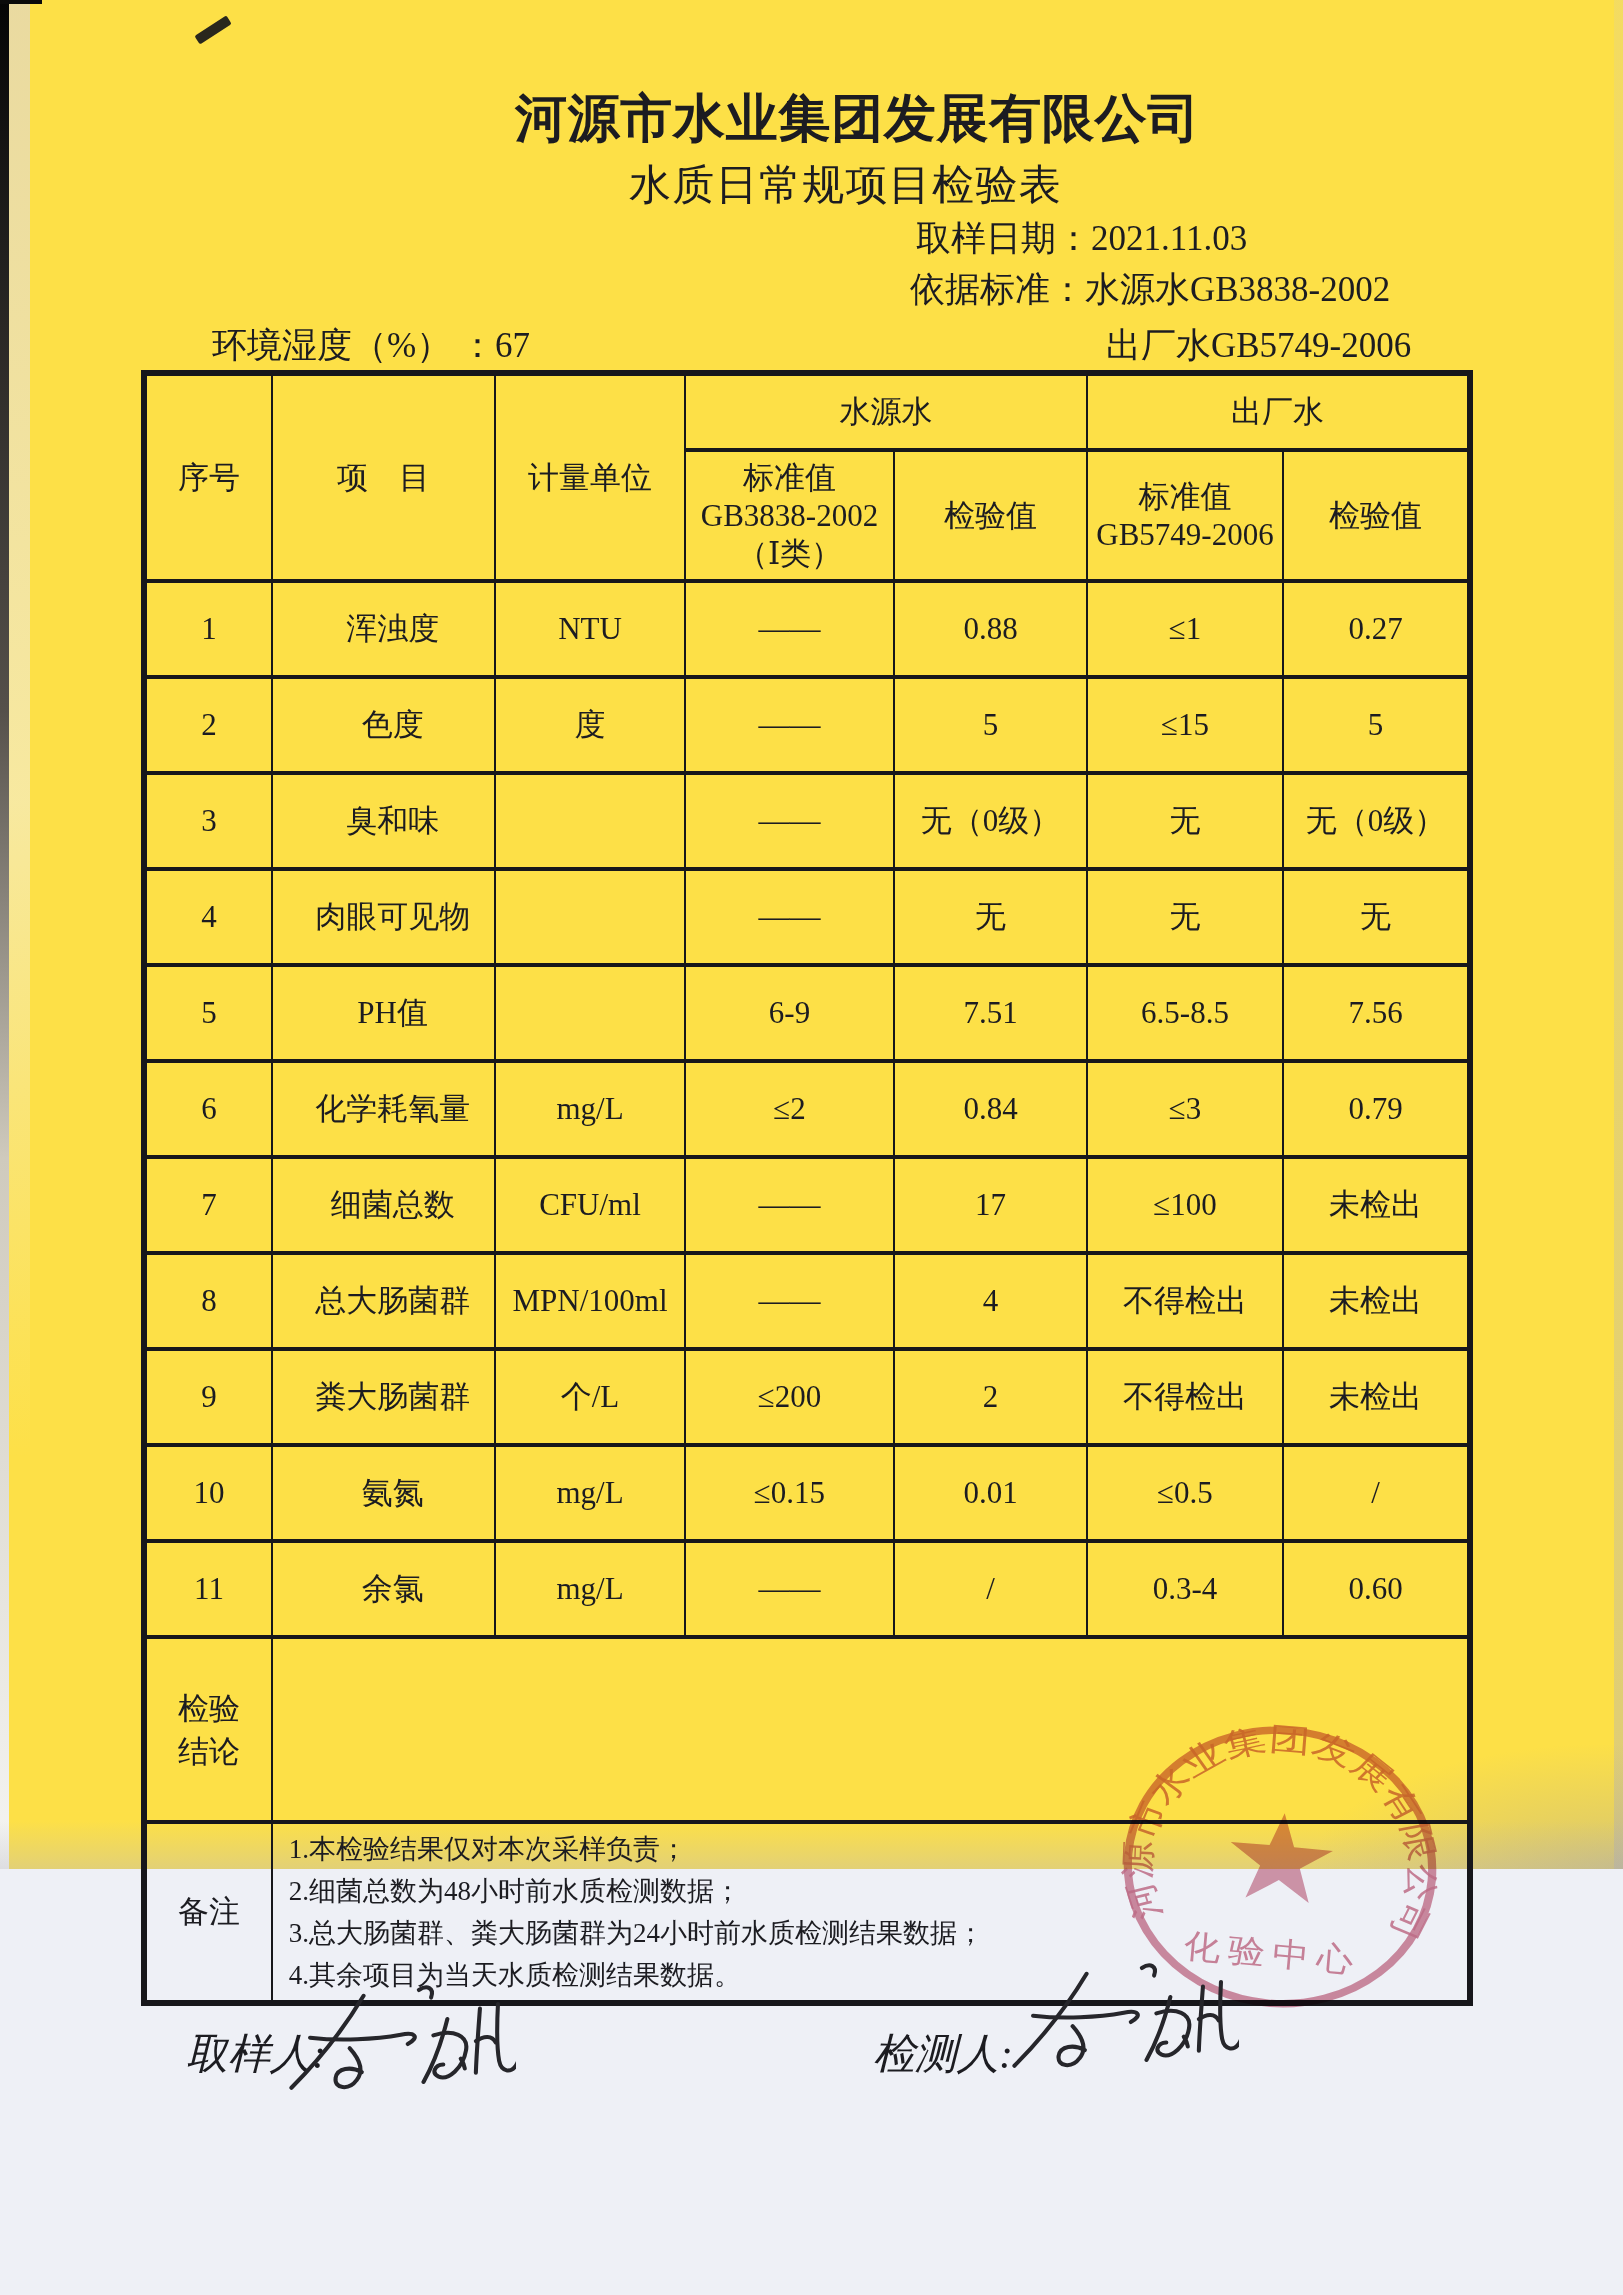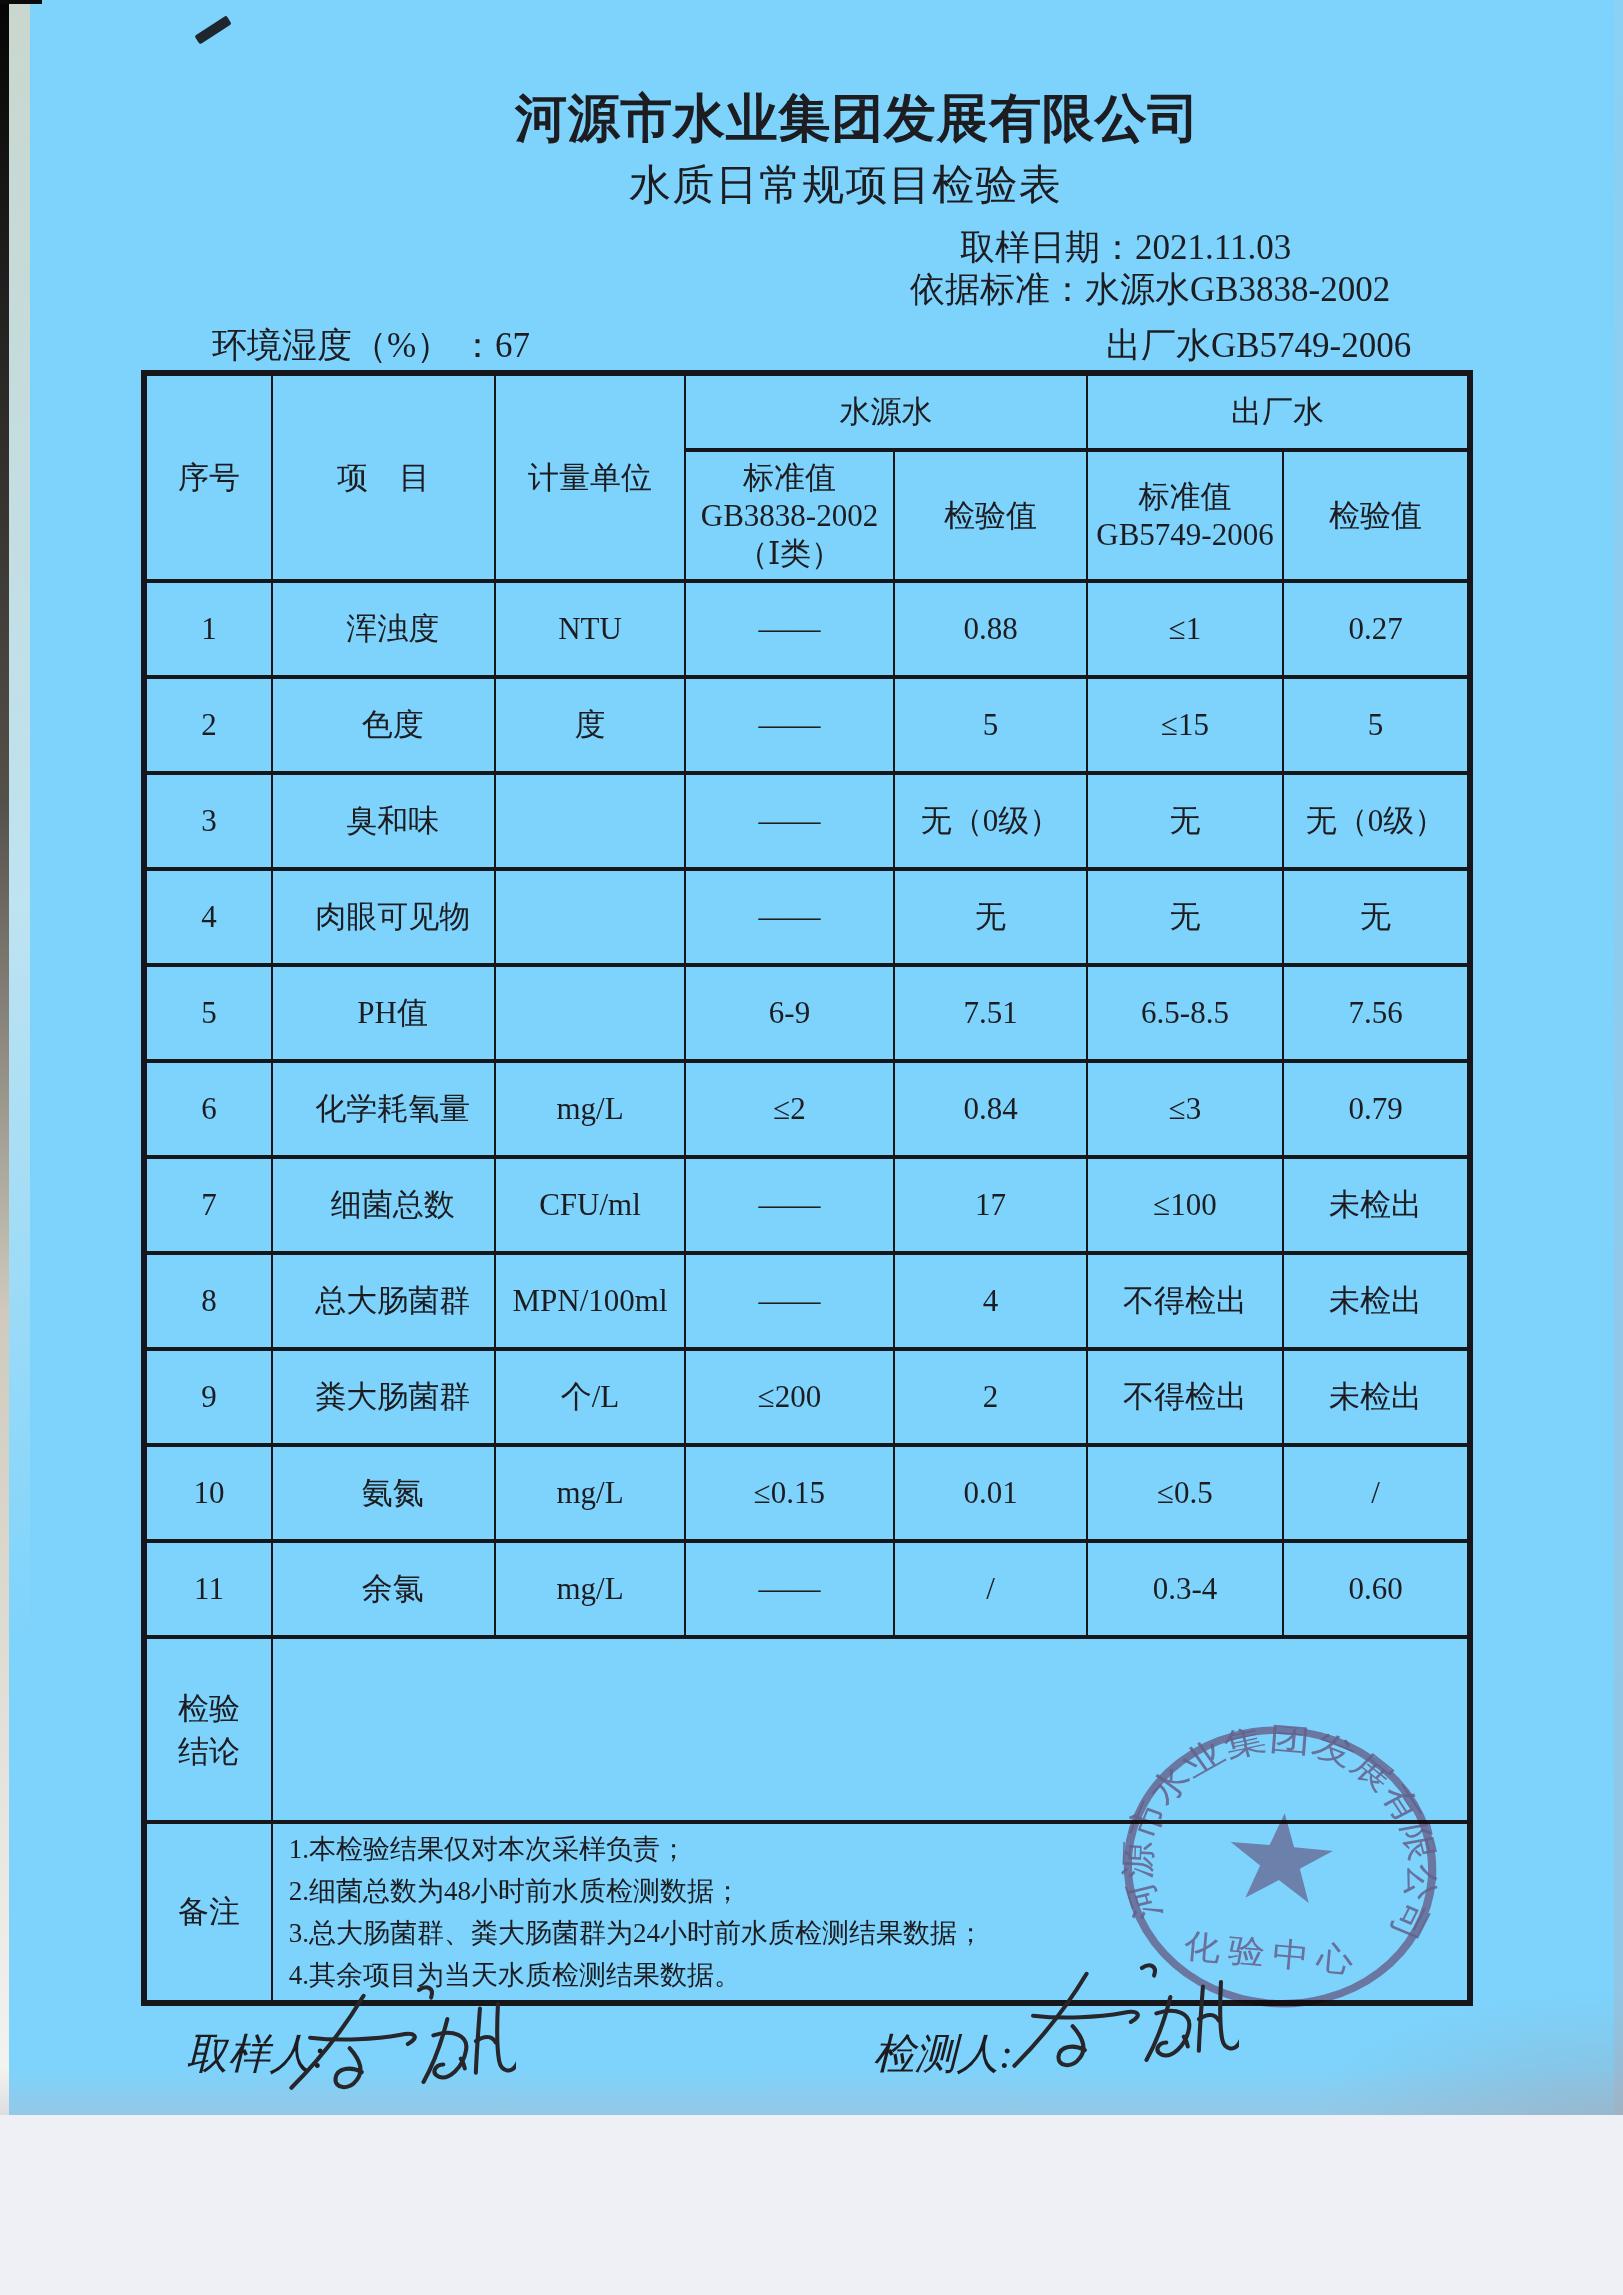--- a/index.html
+++ b/index.html
@@ -1,21 +1,21 @@
 <!DOCTYPE html>
 <html style="font-size:10.5px"><head>
 <meta charset="utf-8">
 <style>
   html,body{margin:0;padding:0;}
   body{
     width:1623px;height:2295px;position:relative;overflow:hidden;
     background:#eef0f6;color:#1c1c21;
     font-family:"Liberation Serif","DejaVu Serif",serif;
   }
-  .page{position:absolute;left:0;top:0;width:1623px;height:2115px;background:#7dd3fc;}
+  .page{position:absolute;left:0;top:0;width:1623px;height:1869px;background:#fde047;}
 
   
   .edge-left-dark{position:absolute;left:0;top:0;width:9.2px;height:100%;
     background:linear-gradient(180deg,#050505 0%,#55504a 38%,#cfcabd 62%,#f5f5f3 100%);}
   .edge-left-cream{position:absolute;left:9.2px;top:0;width:21px;height:78%;
     background:linear-gradient(180deg,rgba(227,216,190,.75),rgba(243,240,232,.55) 55%,rgba(243,240,232,0) 100%);}
   .edge-top-dark{position:absolute;left:0;top:0;width:42px;height:3.9px;background:#0a0a0a;}
   .corner-wedge{position:absolute;left:194px;top:25px;width:38px;height:9.8px;background:#17171a;
     transform:rotate(-33deg);border-radius:2px;opacity:.92;}
   .edge-right{position:absolute;right:0;top:0;width:9.2px;height:100%;
@@ -25,21 +25,21 @@
   .corner-br{position:absolute;right:0;bottom:0;width:308px;height:124px;
     background:radial-gradient(ellipse at 100% 100%,rgba(160,160,172,.42),rgba(160,160,172,0) 72%);}
 
   
   .company-title{position:absolute;left:46px;top:84px;width:1623px;text-align:center;
     font-size:52px;font-weight:700;letter-spacing:0.7px;}
   .form-title{position:absolute;left:34px;top:157px;width:1623px;text-align:center;
     font-size:42px;letter-spacing:1.3px;}
   .info{position:absolute;font-size:35px;white-space:nowrap;}
   .i-sample{left:212px;top:215px;}
-  .i-date{left:916px;top:224px;margin-left:44px;}
+  .i-date{left:916px;top:215px;}
   .i-temp{left:212px;top:266px;}
   .i-basis{left:910px;top:266px;}
   .i-hum{left:212px;top:322px;}
   .i-outlet{left:1106px;top:322px;}
 
   
   table.report{position:absolute;left:141px;top:370px;width:1325px;height:1634px;
     border-collapse:collapse;table-layout:fixed;border:6.5px solid #17171b;}
   .report th,.report td{border:2.6px solid #17171b;border-top-width:4.6px;border-bottom-width:4.6px;
     text-align:center;vertical-align:middle;font-size:31px;padding:0;font-weight:normal;}

